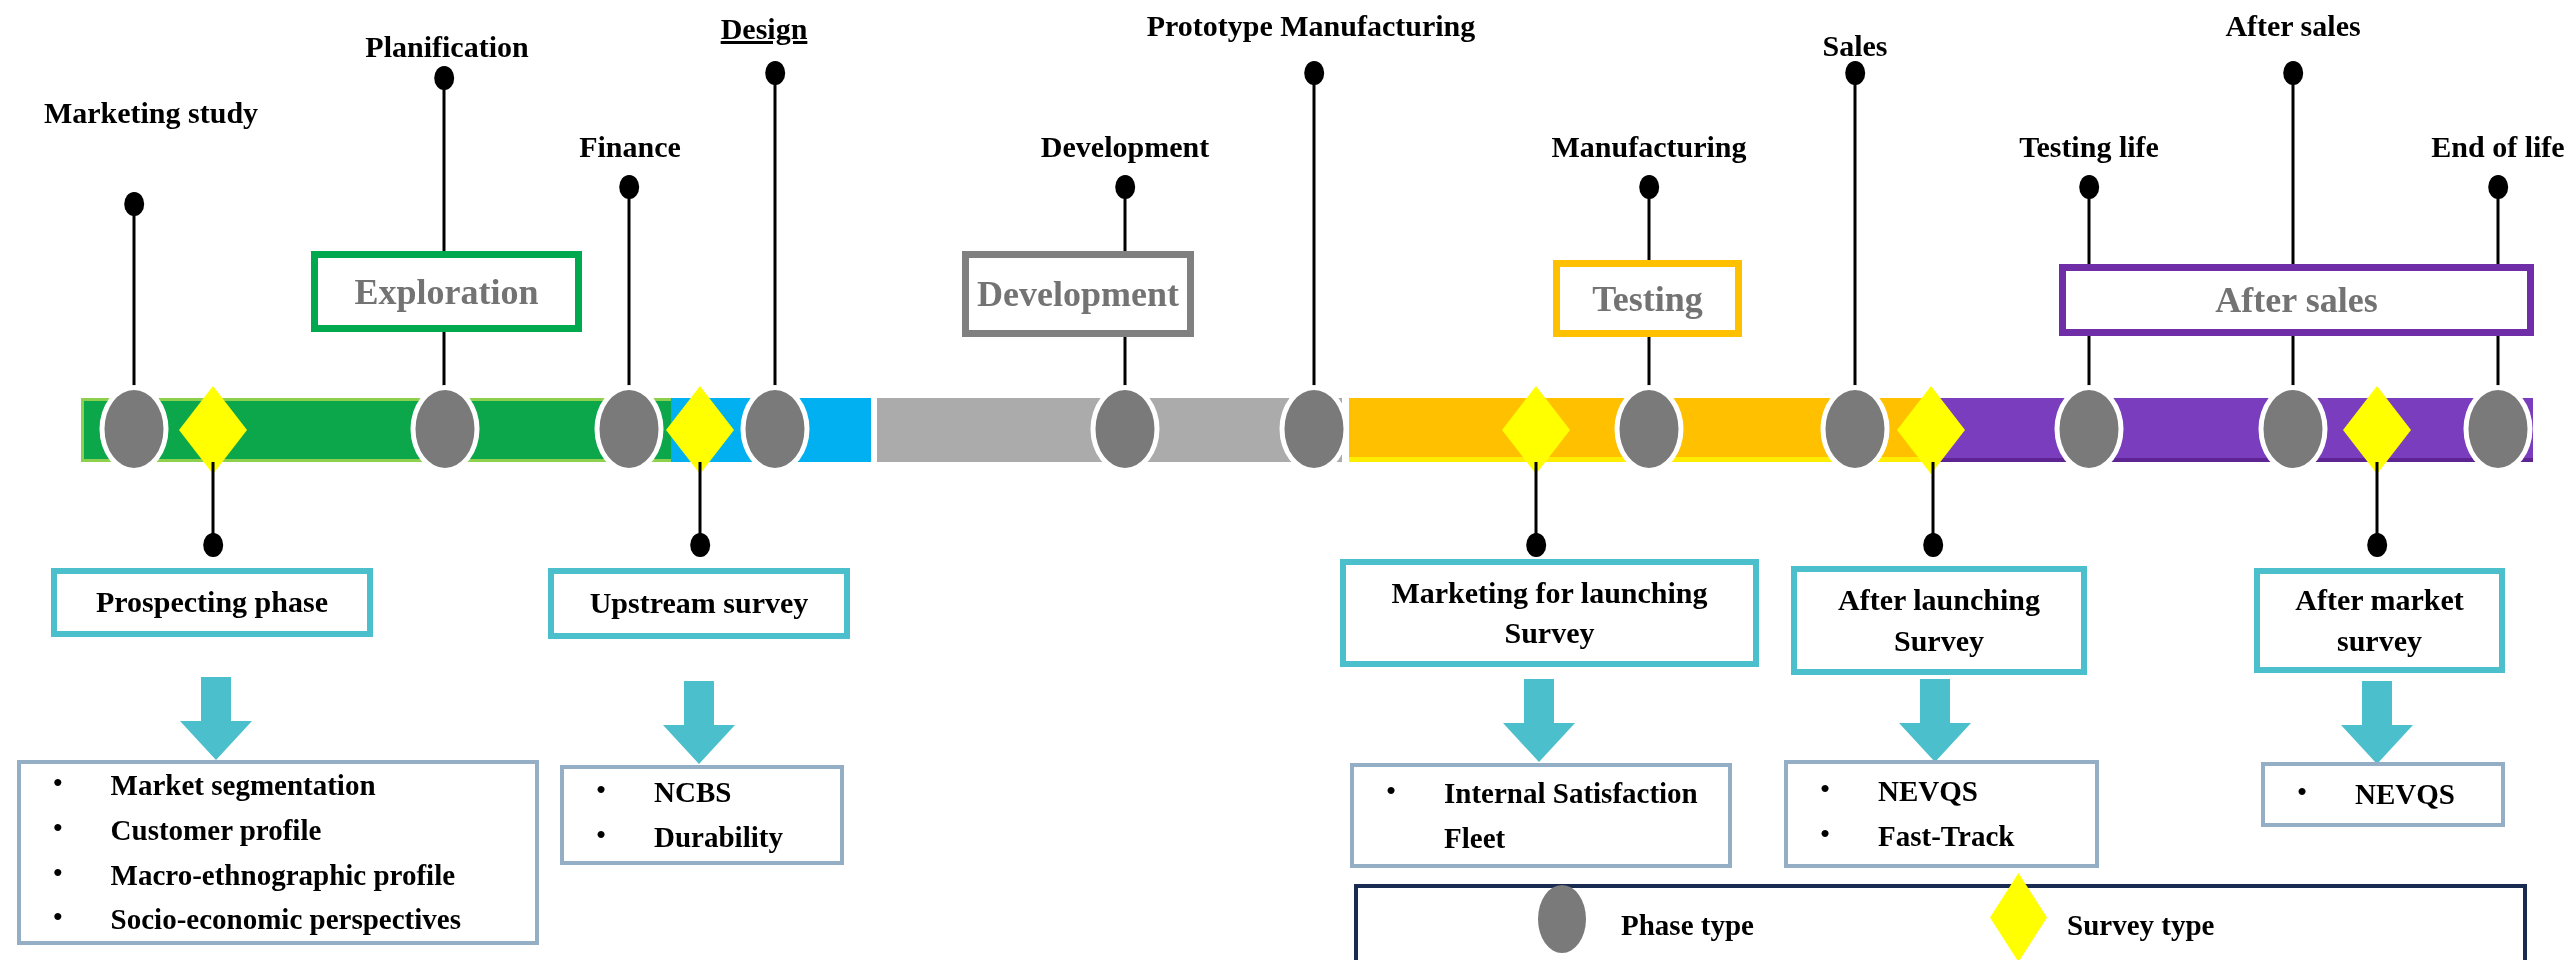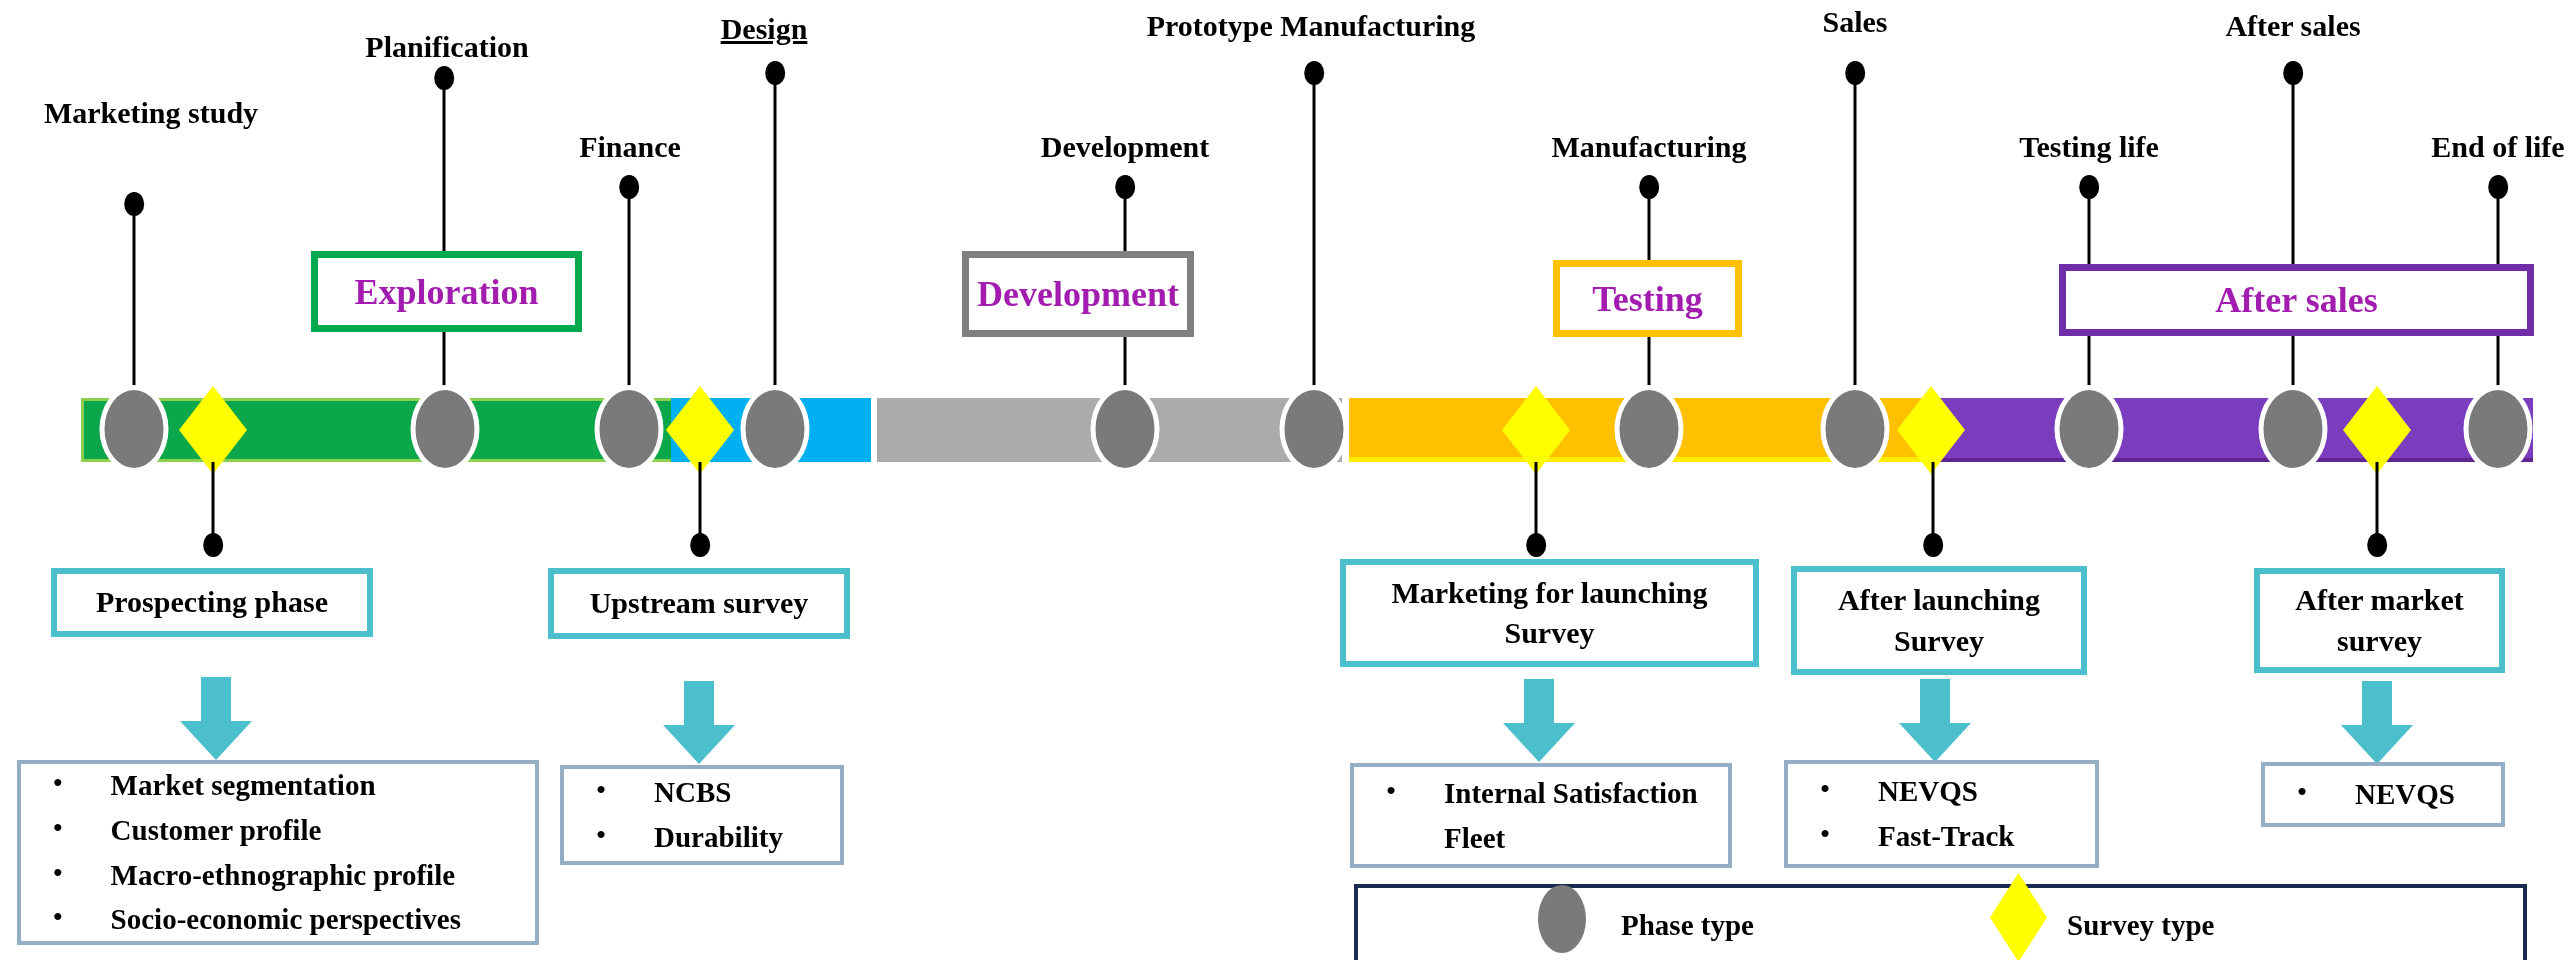--- a/index.html
+++ b/index.html
@@ -6,21 +6,21 @@
   body{width:2576px;height:960px;position:relative;font-family:"Liberation Serif","DejaVu Serif",serif;}
   #diagram{position:absolute;left:0;top:0;width:2576px;height:960px;background:#fff;overflow:hidden;}
 
   
   .toplabel{position:absolute;transform:translateX(-50%);font-weight:bold;font-size:30px;color:#000;white-space:nowrap;}
   .stem{position:absolute;width:3px;background:#000;transform:translateX(-50%);}
   .dot{position:absolute;width:19.6px;height:24px;background:#000;border-radius:50%;transform:translate(-50%,-50%);}
 
   
   .phasebox{position:absolute;background:#fff;display:flex;align-items:center;justify-content:center;
-            font-weight:bold;font-size:36px;color:#a21caf;box-sizing:border-box;white-space:nowrap;}
+            font-weight:bold;font-size:36px;color:#737373;box-sizing:border-box;white-space:nowrap;}
   .pb-green{border:7.5px solid #00A94E;}
   .pb-blue{border:7.5px solid #0070C0;}
   .pb-gray{border:7.5px solid #808080;}
   .pb-gold{border:7.5px solid #FFC000;}
   .pb-purple{border:7.5px solid #6F2DA8;}
 
   
   .seg{position:absolute;top:398px;height:64px;box-sizing:border-box;}
   .seg-green{background:#0CA64B;border-top:3.8px solid #8CD04E;border-bottom:3.8px solid #8CD04E;border-left:3.8px solid #8CD04E;}
   .seg-blue{background:#00B0F0;}
@@ -82,21 +82,21 @@
   <div class="dot" style="left:1125px;top:187px;"></div>
 
   <div class="toplabel" style="left:1311px;top:9px;">Prototype Manufacturing</div>
   <div class="stem" style="left:1314px;top:73px;height:324px;"></div>
   <div class="dot" style="left:1314px;top:73px;"></div>
 
   <div class="toplabel" style="left:1649px;top:130px;">Manufacturing</div>
   <div class="stem" style="left:1649px;top:187px;height:210px;"></div>
   <div class="dot" style="left:1649px;top:187px;"></div>
 
-  <div class="toplabel" style="left:1855px;top:5px;">Sales</div>
+  <div class="toplabel" style="left:1855px;top:29px;">Sales</div>
   <div class="stem" style="left:1855px;top:73px;height:324px;"></div>
   <div class="dot" style="left:1855px;top:73px;"></div>
 
   <div class="toplabel" style="left:2089px;top:130px;">Testing life</div>
   <div class="stem" style="left:2089px;top:187px;height:210px;"></div>
   <div class="dot" style="left:2089px;top:187px;"></div>
 
   <div class="toplabel" style="left:2293px;top:9px;">After sales</div>
   <div class="stem" style="left:2293px;top:73px;height:324px;"></div>
   <div class="dot" style="left:2293px;top:73px;"></div>

